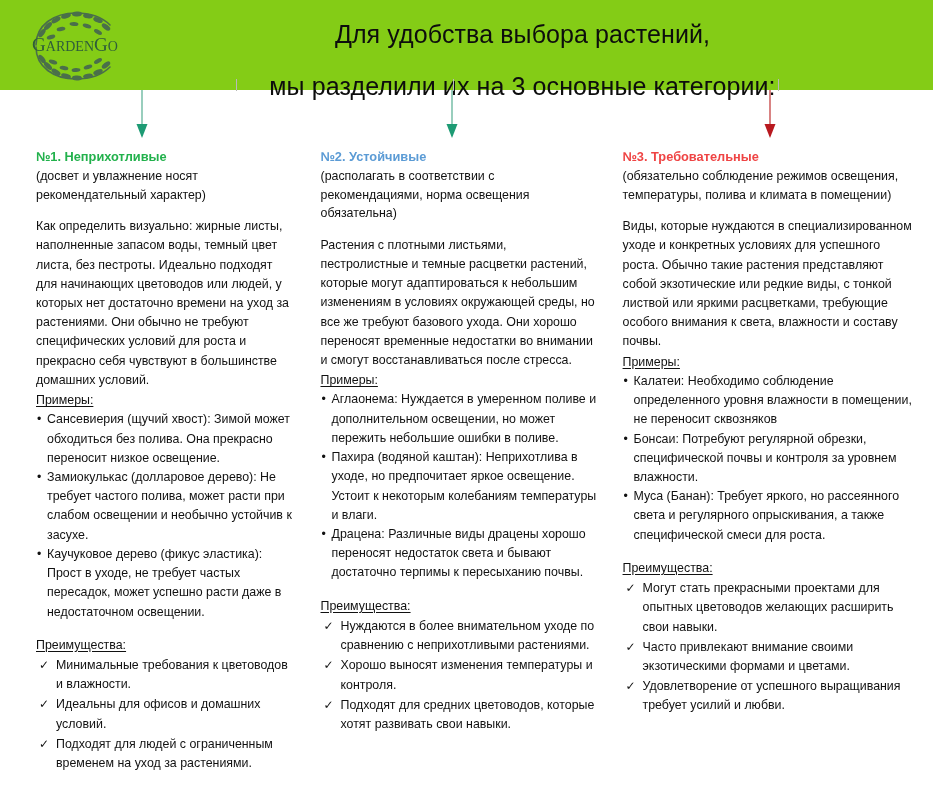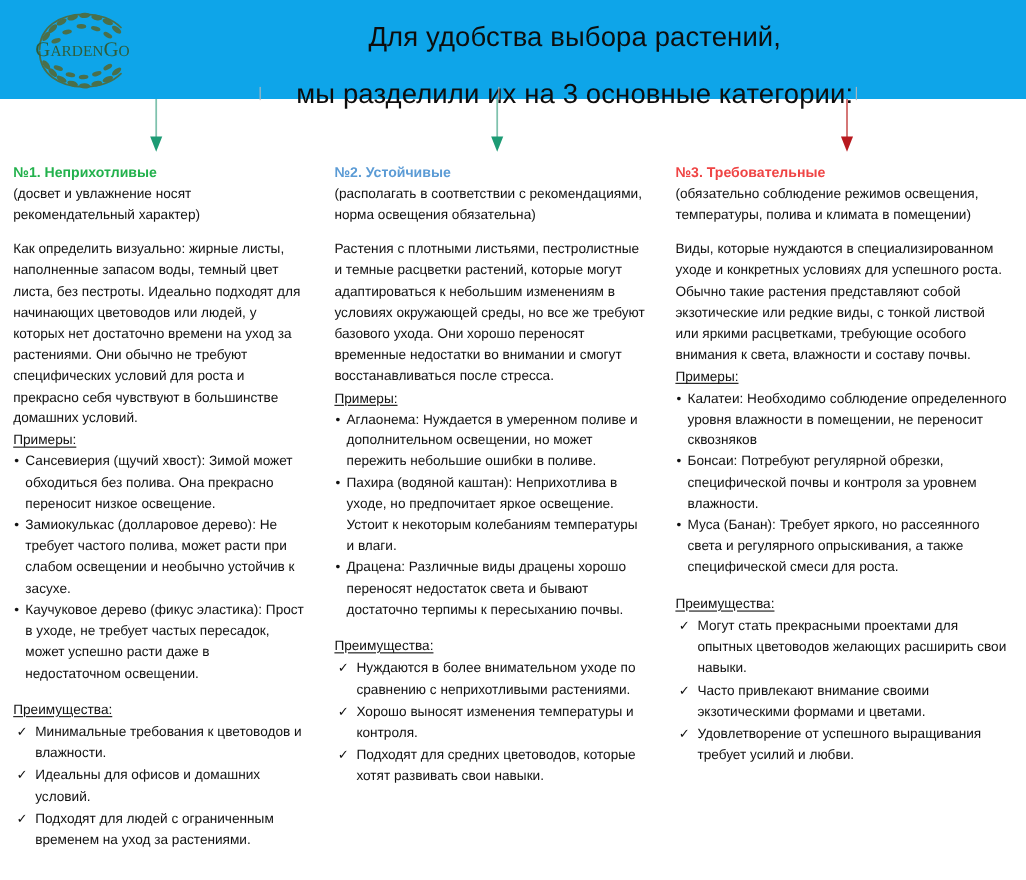--- a/index.html
+++ b/index.html
@@ -13,21 +13,21 @@
     font-family: "Liberation Sans", "DejaVu Sans", sans-serif;
     color: #111111;
     overflow: hidden;
   }
 
   
   .header {
     position: relative;
     width: 933px;
     height: 90px;
-    background: #0ea5e9;
+    background: #84cc16;
     box-sizing: border-box;
     display: flex;
     align-items: center;
   }
   .logo {
     width: 152px;
     height: 90px;
     flex: 0 0 152px;
     position: relative;
     display: flex;
@@ -78,21 +78,21 @@
     width: 933px;
     box-sizing: border-box;
     padding: 0 0 0 0;
     align-items: flex-start;
   }
   .col {
     box-sizing: border-box;
     font-size: 12.4px;
     line-height: 1.55;
   }
-  .col1 { width: 296px; padding: 0 16px 0 12px; }
+  .col1 { width: 296px; padding: 0 16px 0 12px; margin-left: 24px; }
   .col2 { width: 308px; padding: 0 16px 0 8px; }
   .col3 { width: 329px; padding: 0 14px 0 10px; }
 
   .cat-title {
     font-weight: bold;
     font-size: 12.8px;
     margin: 0 0 1px 0;
     line-height: 1.4;
   }
   .cat-sub {

